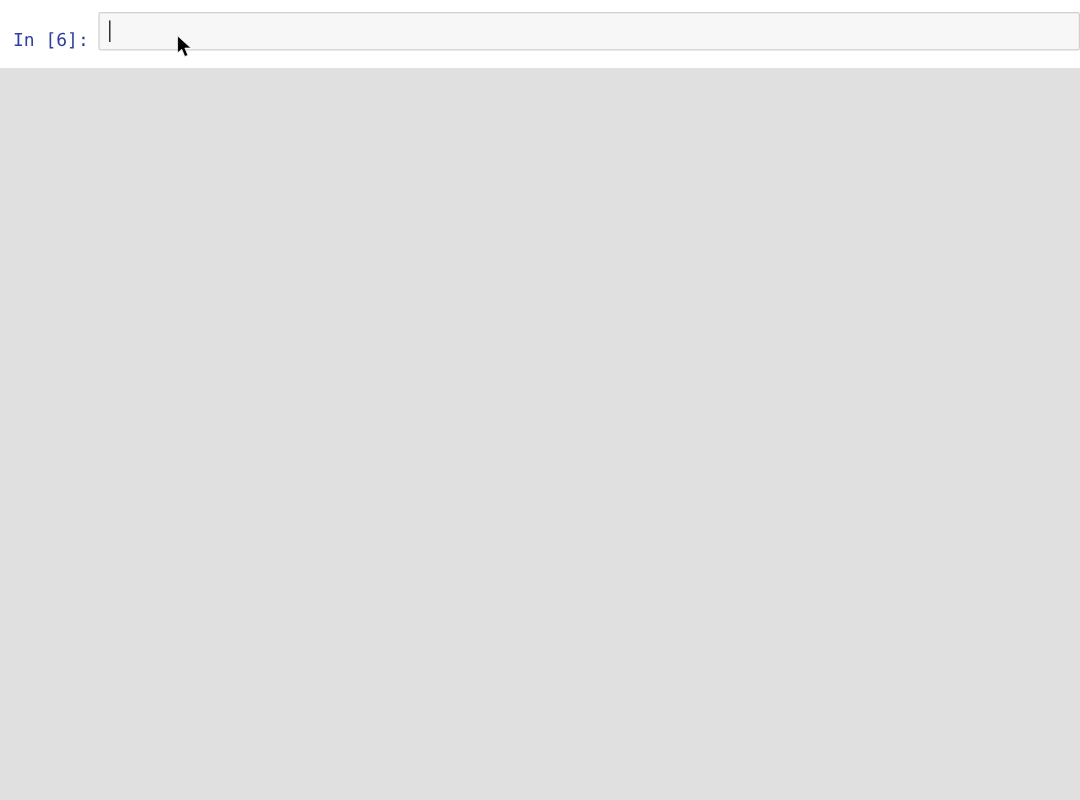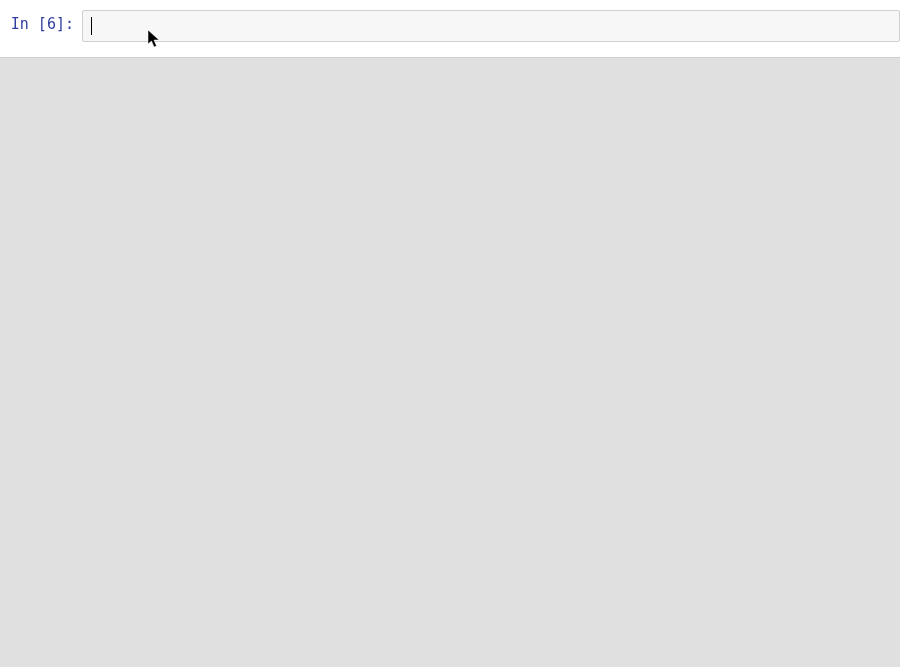--- a/index.html
+++ b/index.html
@@ -16,21 +16,21 @@
       position: relative;
     }
     .notebook-area {
       width: 100%;
       background: #ffffff;
       padding: 5px 0 15px 0;
       border-bottom: 1px solid #d0d0d0;
     }
     .cell {
       display: flex;
-      align-items: flex-start;
+      align-items: flex-end;
       width: 100%;
     }
     .prompt {
       width: 82px;
       min-width: 82px;
       text-align: right;
       padding-right: 8px;
       padding-top: 10px;
       font-family: monospace;
       font-size: 15px;

